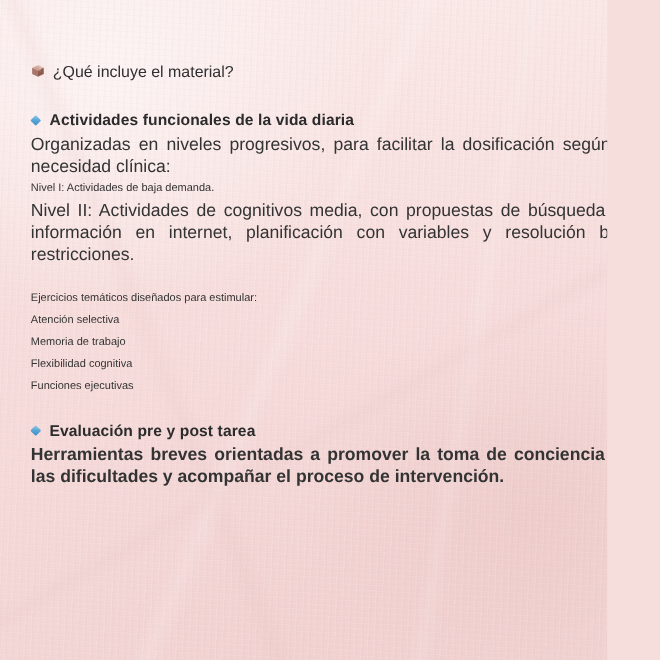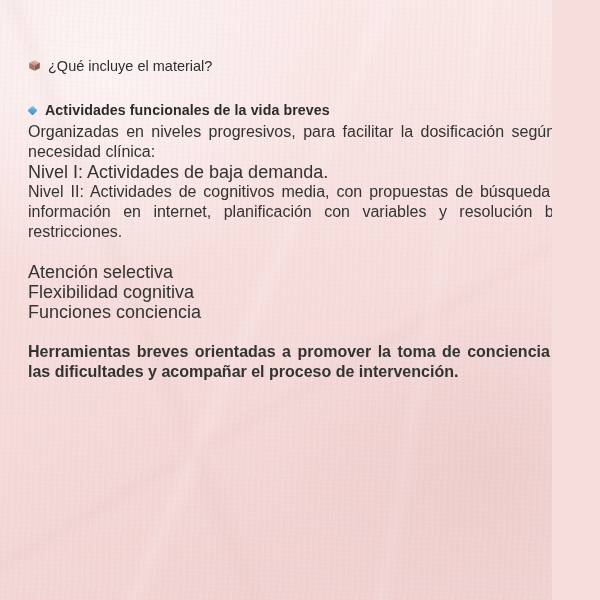--- a/index.html
+++ b/index.html
@@ -130,21 +130,21 @@
   .para.justify {
     text-align: justify;
     text-justify: inter-word;
   }
   .para.justify-all {
     text-align: justify;
     text-align-last: left;
     font-weight: bold;
   }
   .list-line {
-    font-size: 18px;
+    font-size: 10px;
     line-height: 20px;
     margin: 0;
     color: #333333;
   }
   .block { width: 547px; }
 </style>
 </head>
 <body>
 
 <div class="page">
@@ -163,31 +163,39 @@
         </svg>
       </span>
       <span>¿Qué incluye el material?</span>
     </div>
 
     <div class="section">
       <div class="section-heading">
         <span class="diamond-bullet">
             <i></i>
           </span>
-        <span>Actividades funcionales de la vida breves</span>
+        <span>Actividades funcionales de la vida diaria</span>
       </div>
       <p class="para justify block">Organizadas en niveles progresivos, para facilitar la dosificación según la necesidad clínica:</p>
       <p class="list-line block">Nivel I: Actividades de baja demanda.</p>
       <p class="para justify block">Nivel II: Actividades de cognitivos media, con propuestas de búsqueda de información en internet, planificación con variables y resolución bajo restricciones.</p>
     </div>
 
     <div class="section">
+      <p class="list-line block">Ejercicios temáticos diseñados para estimular:</p>
       <p class="list-line block">Atención selectiva</p>
+      <p class="list-line block">Memoria de trabajo</p>
       <p class="list-line block">Flexibilidad cognitiva</p>
-      <p class="list-line block">Funciones conciencia</p>
+      <p class="list-line block">Funciones ejecutivas</p>
     </div>
 
     <div class="section">
+      <div class="section-heading">
+        <span class="diamond-bullet">
+            <i></i>
+          </span>
+        <span>Evaluación pre y post tarea</span>
+      </div>
       <p class="para justify-all block">Herramientas breves orientadas a promover la toma de conciencia de las dificultades y acompañar el proceso de intervención.</p>
     </div>
 
   </div>
 </div>
 
 </body></html>

